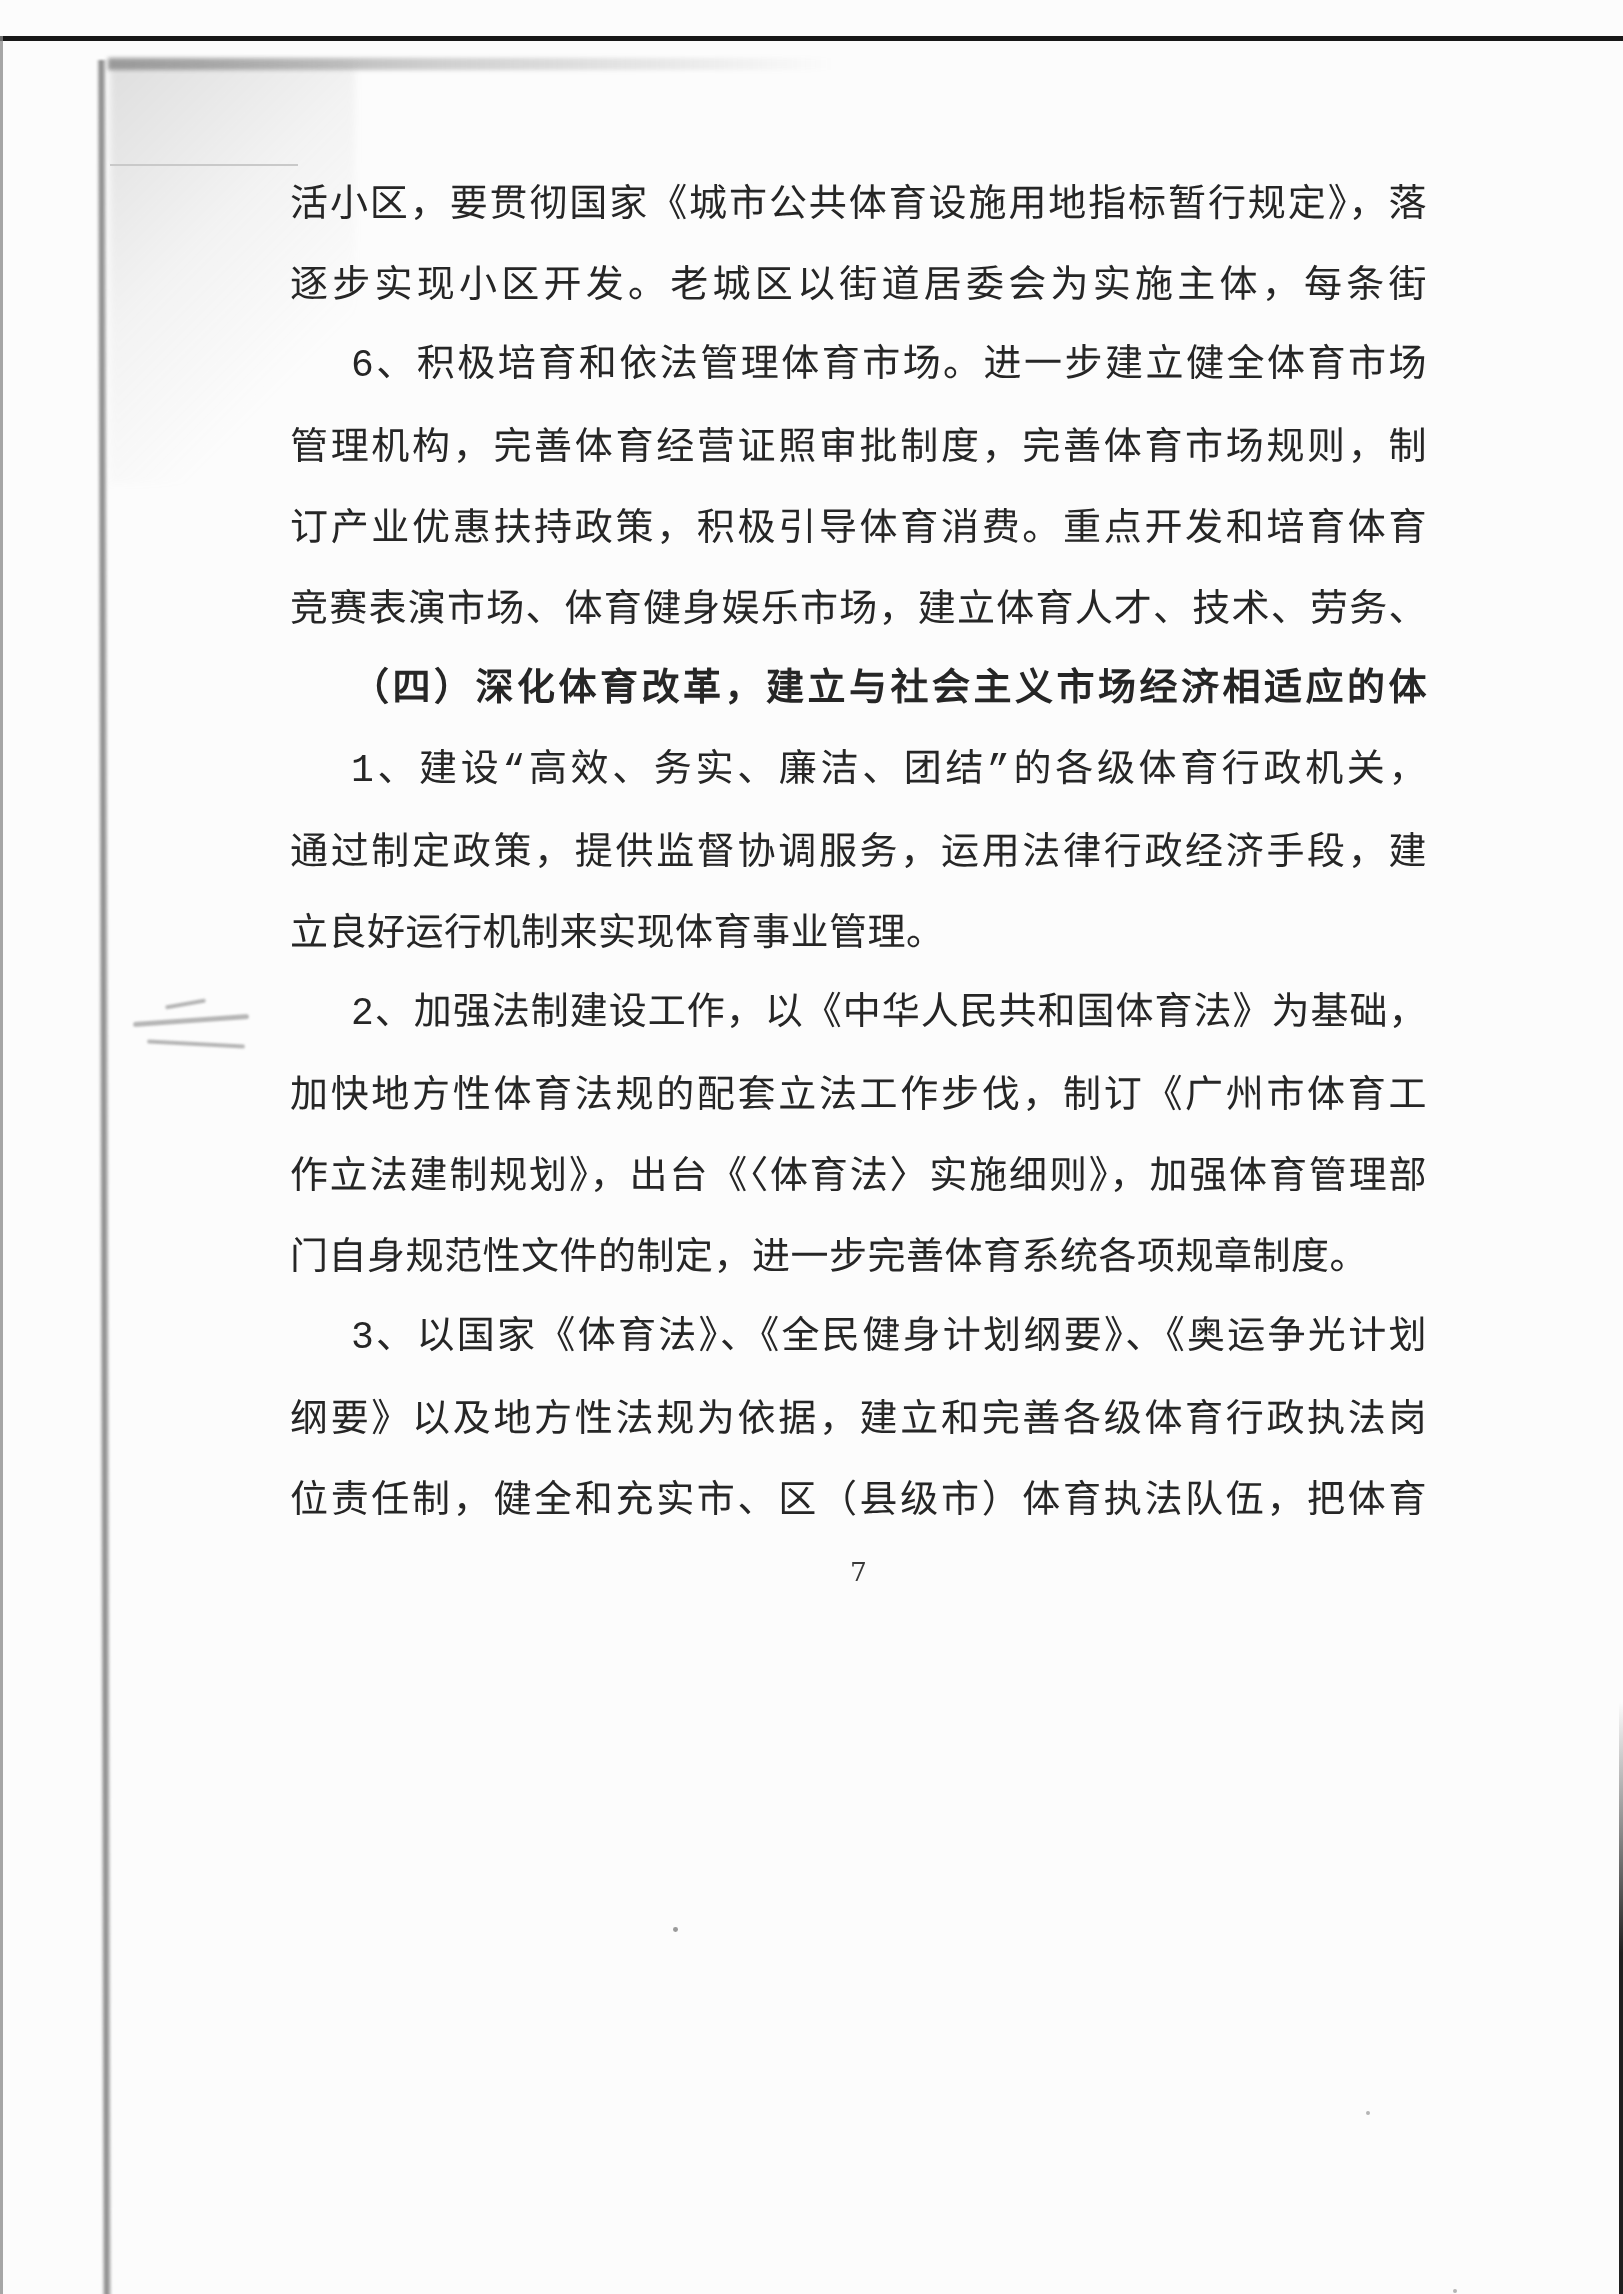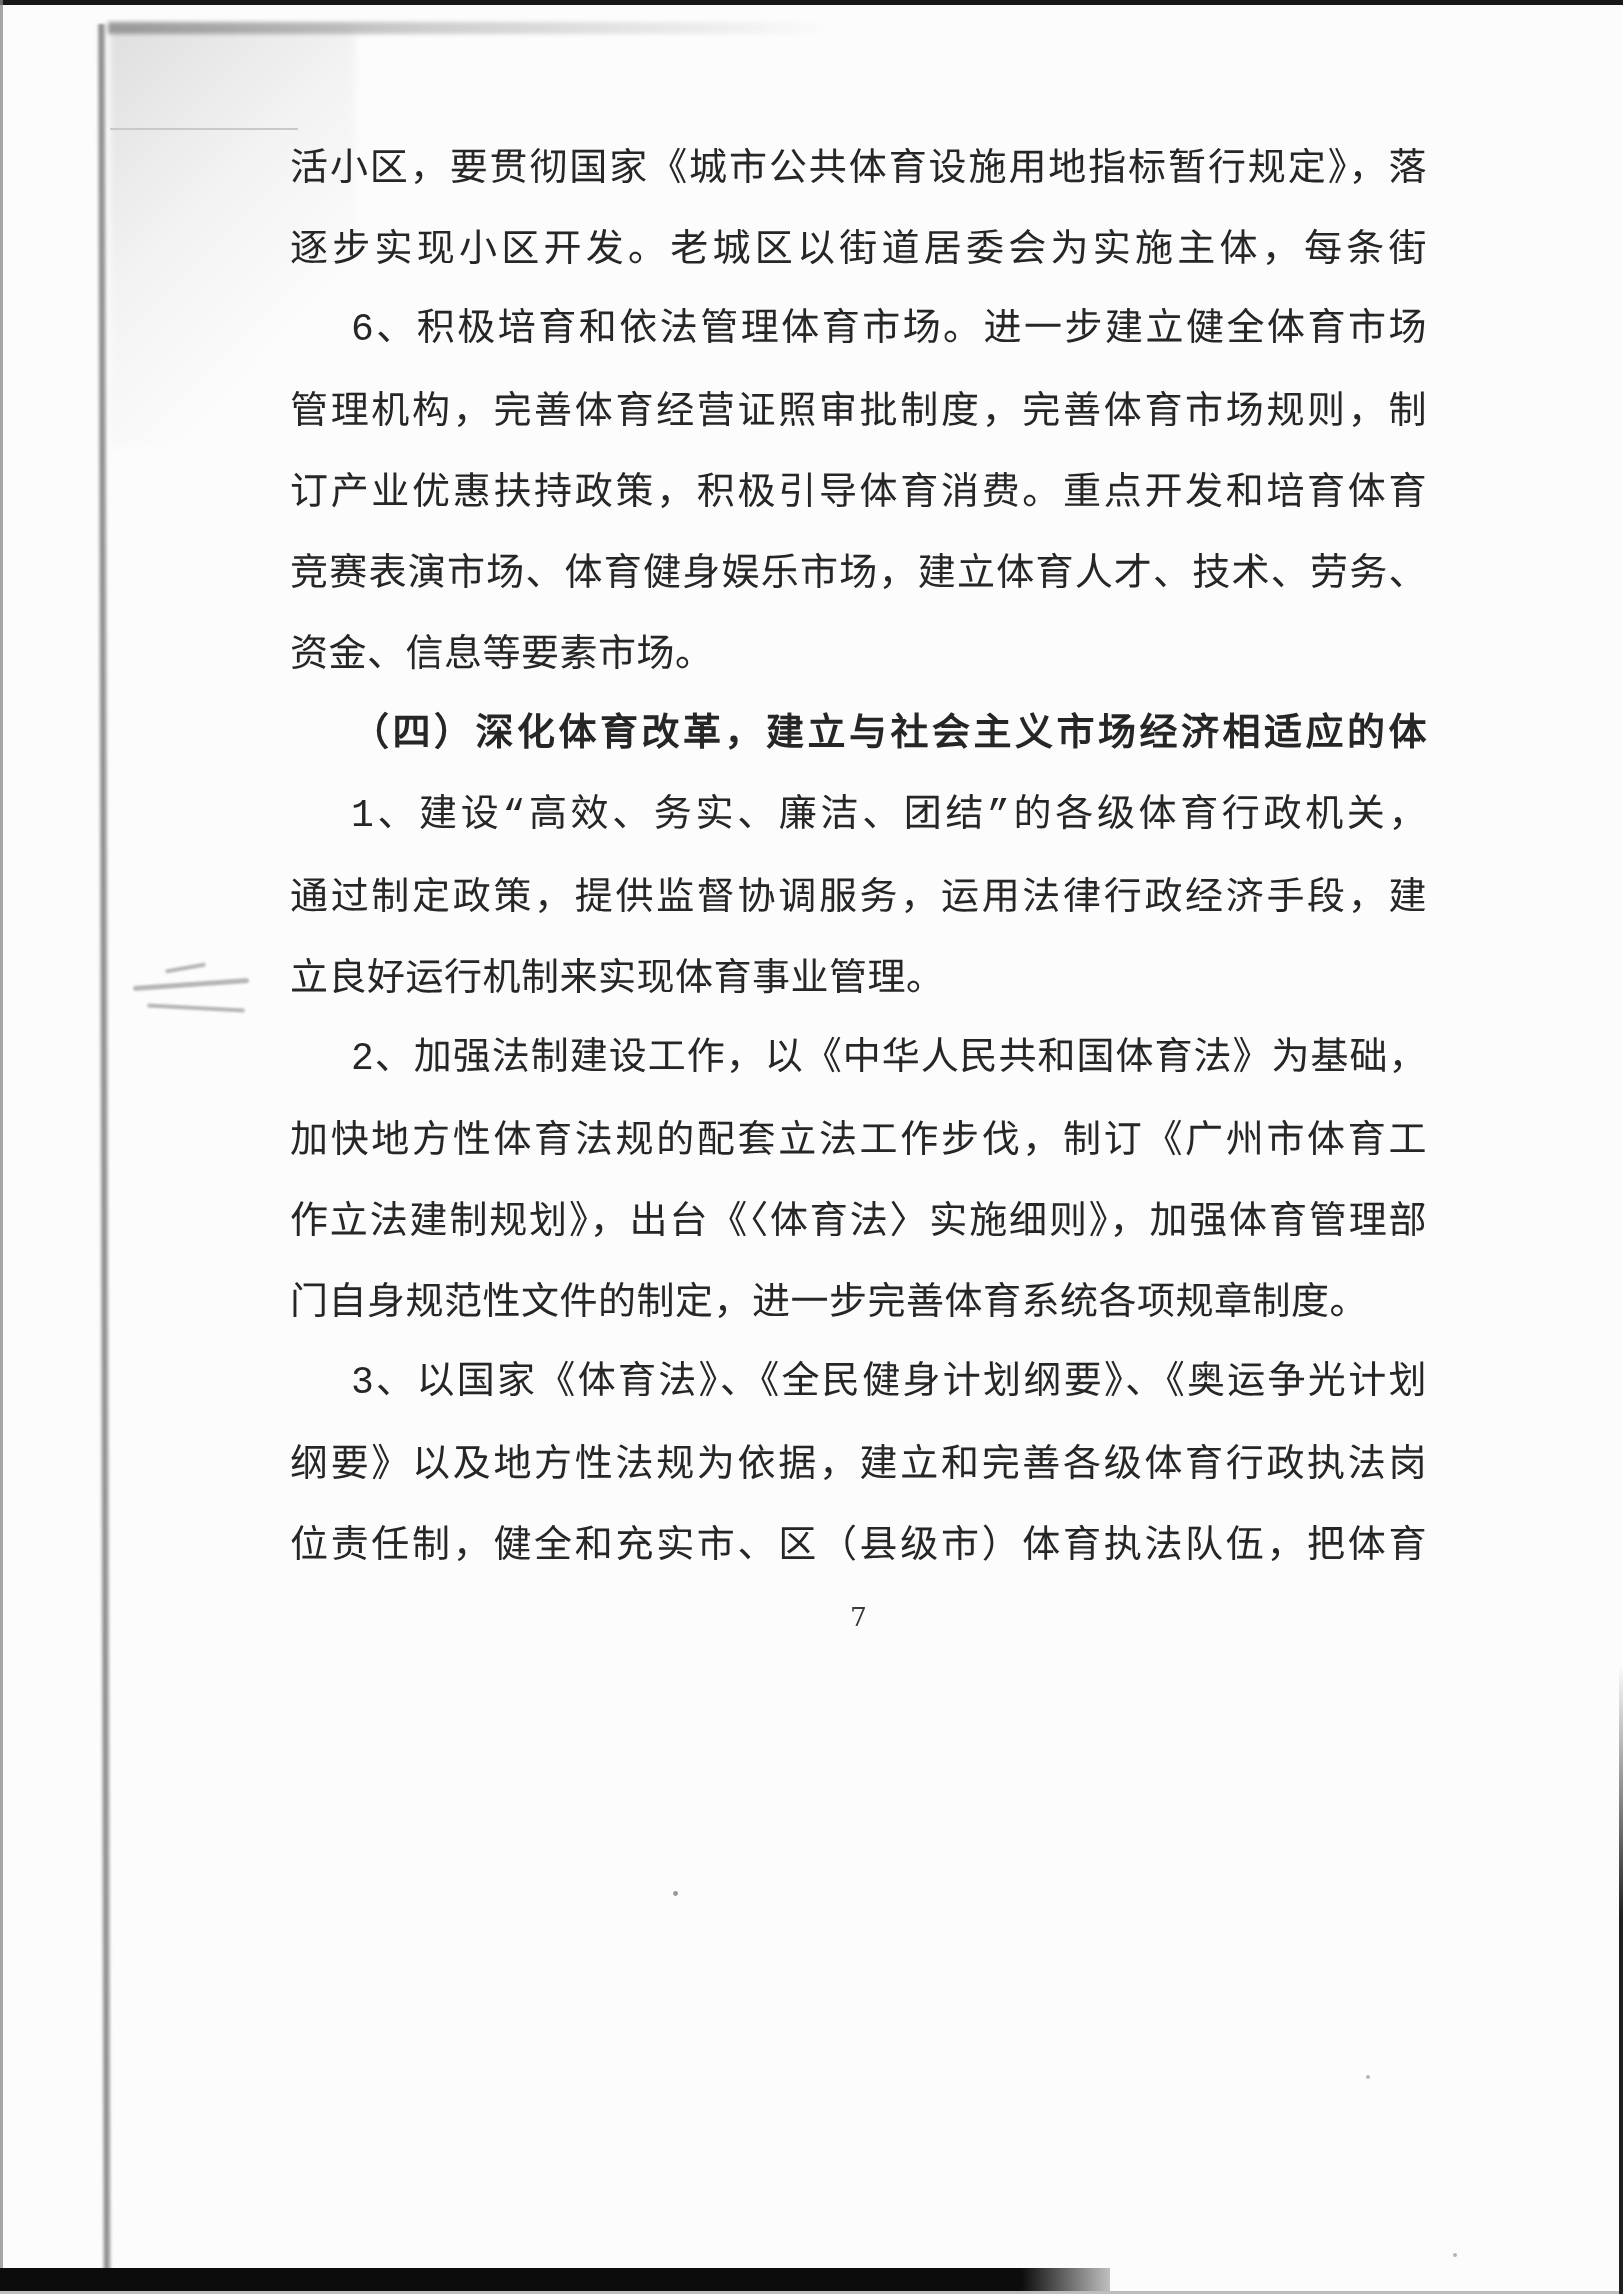--- a/index.html
+++ b/index.html
@@ -10,20 +10,21 @@
     width: 1623px;
     height: 2295px;
     position: relative;
     overflow: hidden;
     background: var(--paper, #fcfcfc);
     font-family: "DejaVu Serif", "Liberation Serif", serif;
   }
   .page {
     position: absolute;
     inset: 0;
+    margin-top: 36px;
   }
   
   .text-block {
     position: absolute;
     left: 290px;
     top: 127px;
     width: 1137px;
   }
   .line {
     font-size: 38px;
@@ -120,21 +121,20 @@
   <div class="artifact dot dot-3"></div>
 
   <main class="text-block">
     <div>
         <div class="line">活小区，要贯彻国家《城市公共体育设施用地指标暂行规定》，落</div>
         <div class="line">逐步实现小区开发。老城区以街道居委会为实施主体，每条街</div>
         <div class="line indent">6、积极培育和依法管理体育市场。进一步建立健全体育市场</div>
         <div class="line">管理机构，完善体育经营证照审批制度，完善体育市场规则，制</div>
         <div class="line">订产业优惠扶持政策，积极引导体育消费。重点开发和培育体育</div>
         <div class="line">竞赛表演市场、体育健身娱乐市场，建立体育人才、技术、劳务、</div>
-        <div class="line end">资金、信息等要素市场。</div>
         <div class="line bold indent">（四）深化体育改革，建立与社会主义市场经济相适应的体</div>
         <div class="line indent">1、建设“高效、务实、廉洁、团结”的各级体育行政机关，</div>
         <div class="line">通过制定政策，提供监督协调服务，运用法律行政经济手段，建</div>
         <div class="line end">立良好运行机制来实现体育事业管理。</div>
         <div class="line indent">2、加强法制建设工作，以《中华人民共和国体育法》为基础，</div>
         <div class="line">加快地方性体育法规的配套立法工作步伐，制订《广州市体育工</div>
         <div class="line">作立法建制规划》，出台《〈体育法〉实施细则》，加强体育管理部</div>
         <div class="line end">门自身规范性文件的制定，进一步完善体育系统各项规章制度。</div>
         <div class="line indent">3、以国家《体育法》、《全民健身计划纲要》、《奥运争光计划</div>
         <div class="line">纲要》以及地方性法规为依据，建立和完善各级体育行政执法岗</div>

